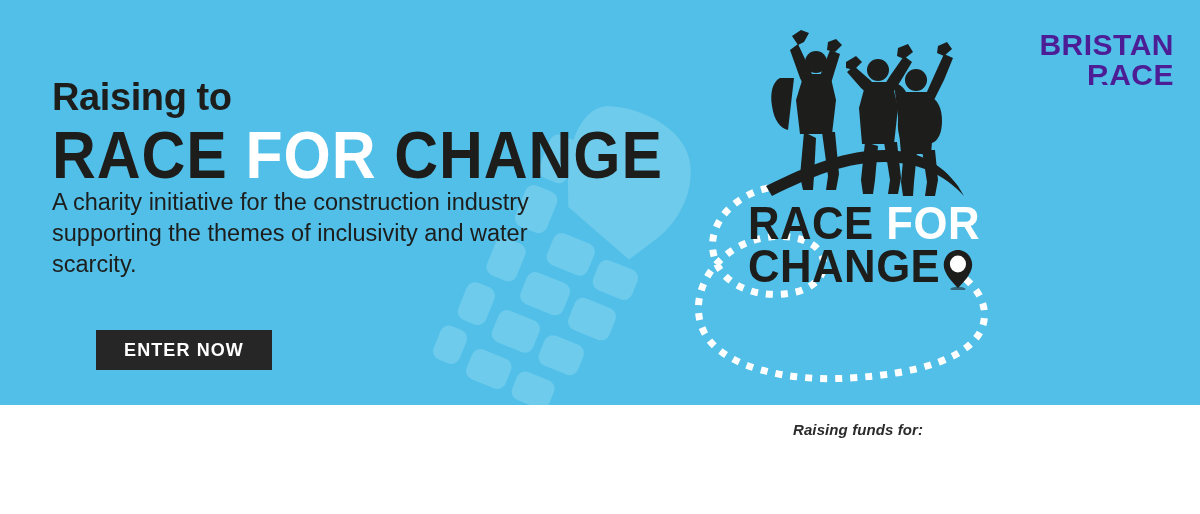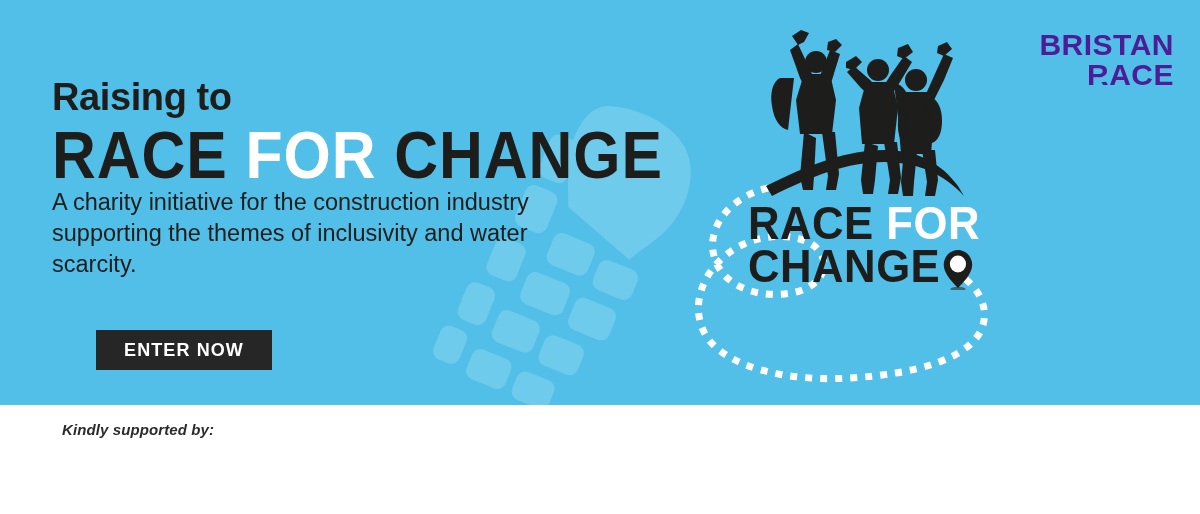--- a/index.html
+++ b/index.html
@@ -239,20 +239,20 @@
       <div><span class="dark">CHANGE</span><svg width="34" height="42" viewBox="0 0 34 42" style="vertical-align:-8px;margin-left:2px">
           <path d="M17 2 C8.7 2 2 8.7 2 17 C2 26 13 36 17 40 C21 36 32 26 32 17 C32 8.7 25.3 2 17 2 Z" fill="#1d1d1b"></path>
           <circle cx="17" cy="16" r="8.5" fill="#ffffff"></circle>
           <ellipse cx="17" cy="41" rx="8" ry="2.2" fill="#1d1d1b" opacity="0.55"></ellipse>
         </svg></div>
     </div>
   </div>
 
   <div id="footer">
 
-    <div id="col-supported" class="footer-col">
-      <div id="label-supported" class="footer-label">Kindly supported by:</div>
-    </div>
-
-
+
+
+    <div id="col-funds" class="footer-col">
+      <div id="label-funds" class="footer-label">Raising funds for:</div>
+    </div>
 
   </div>
 </div>
 
 </body></html>

